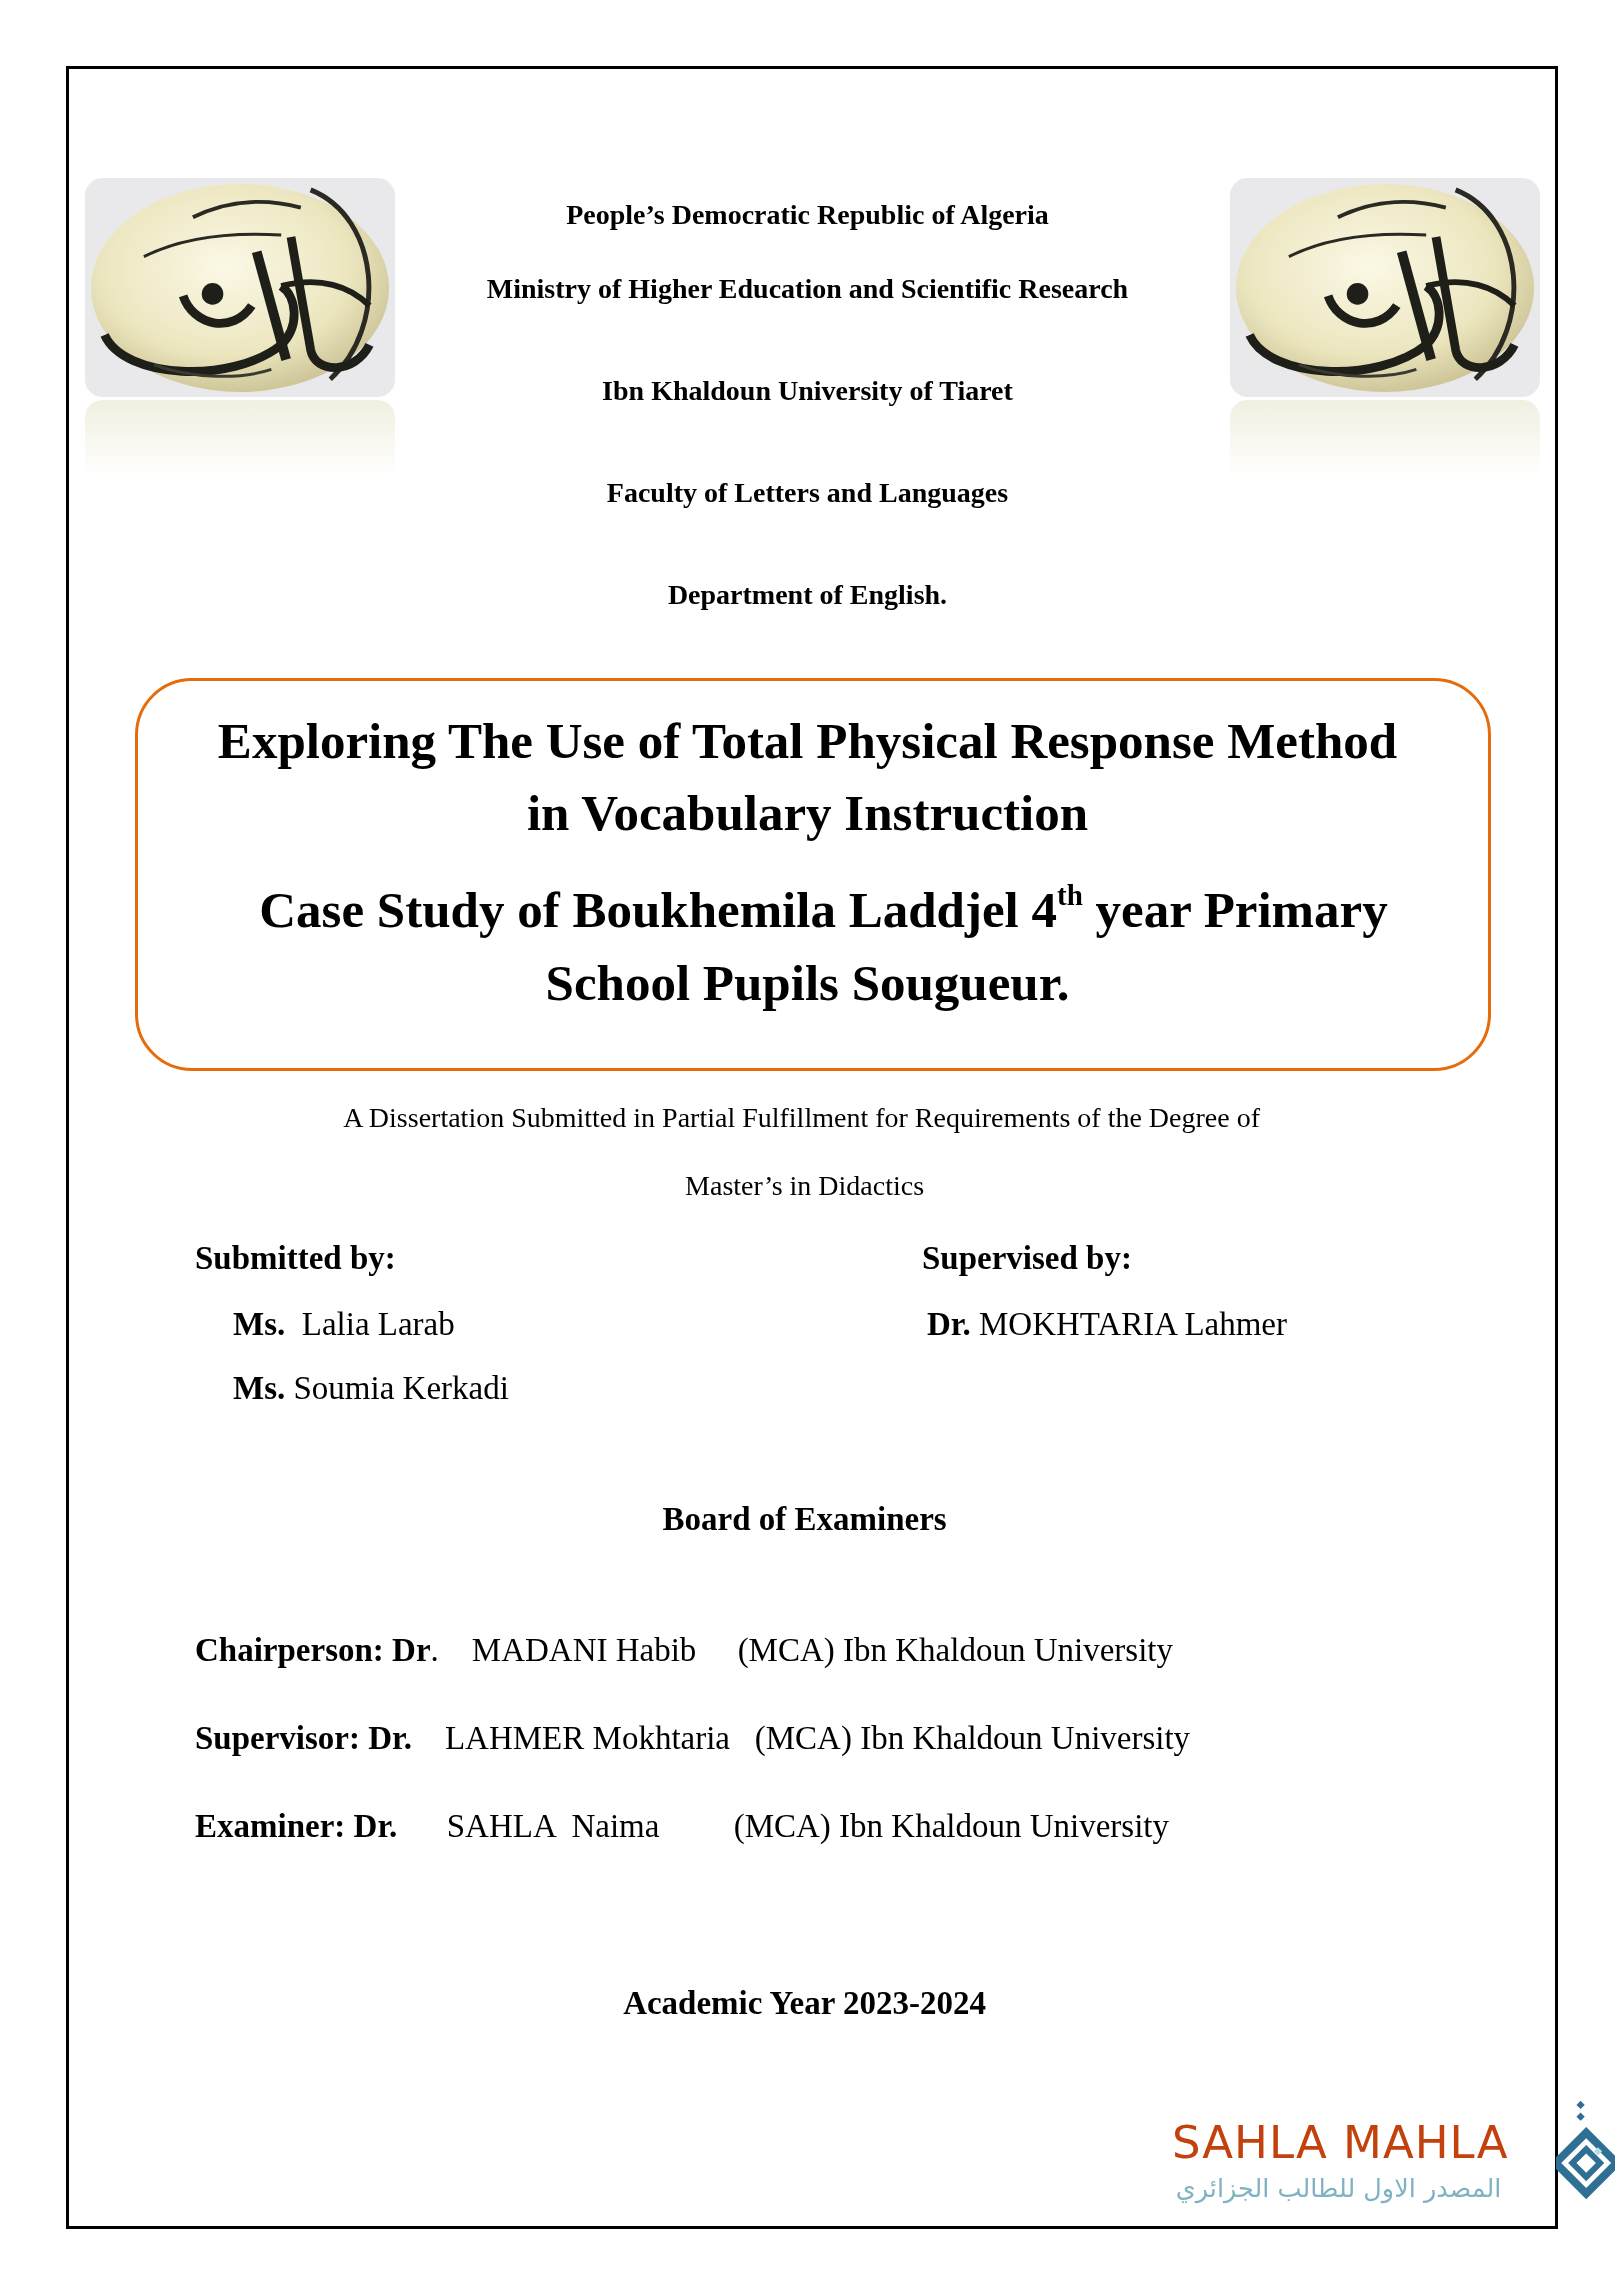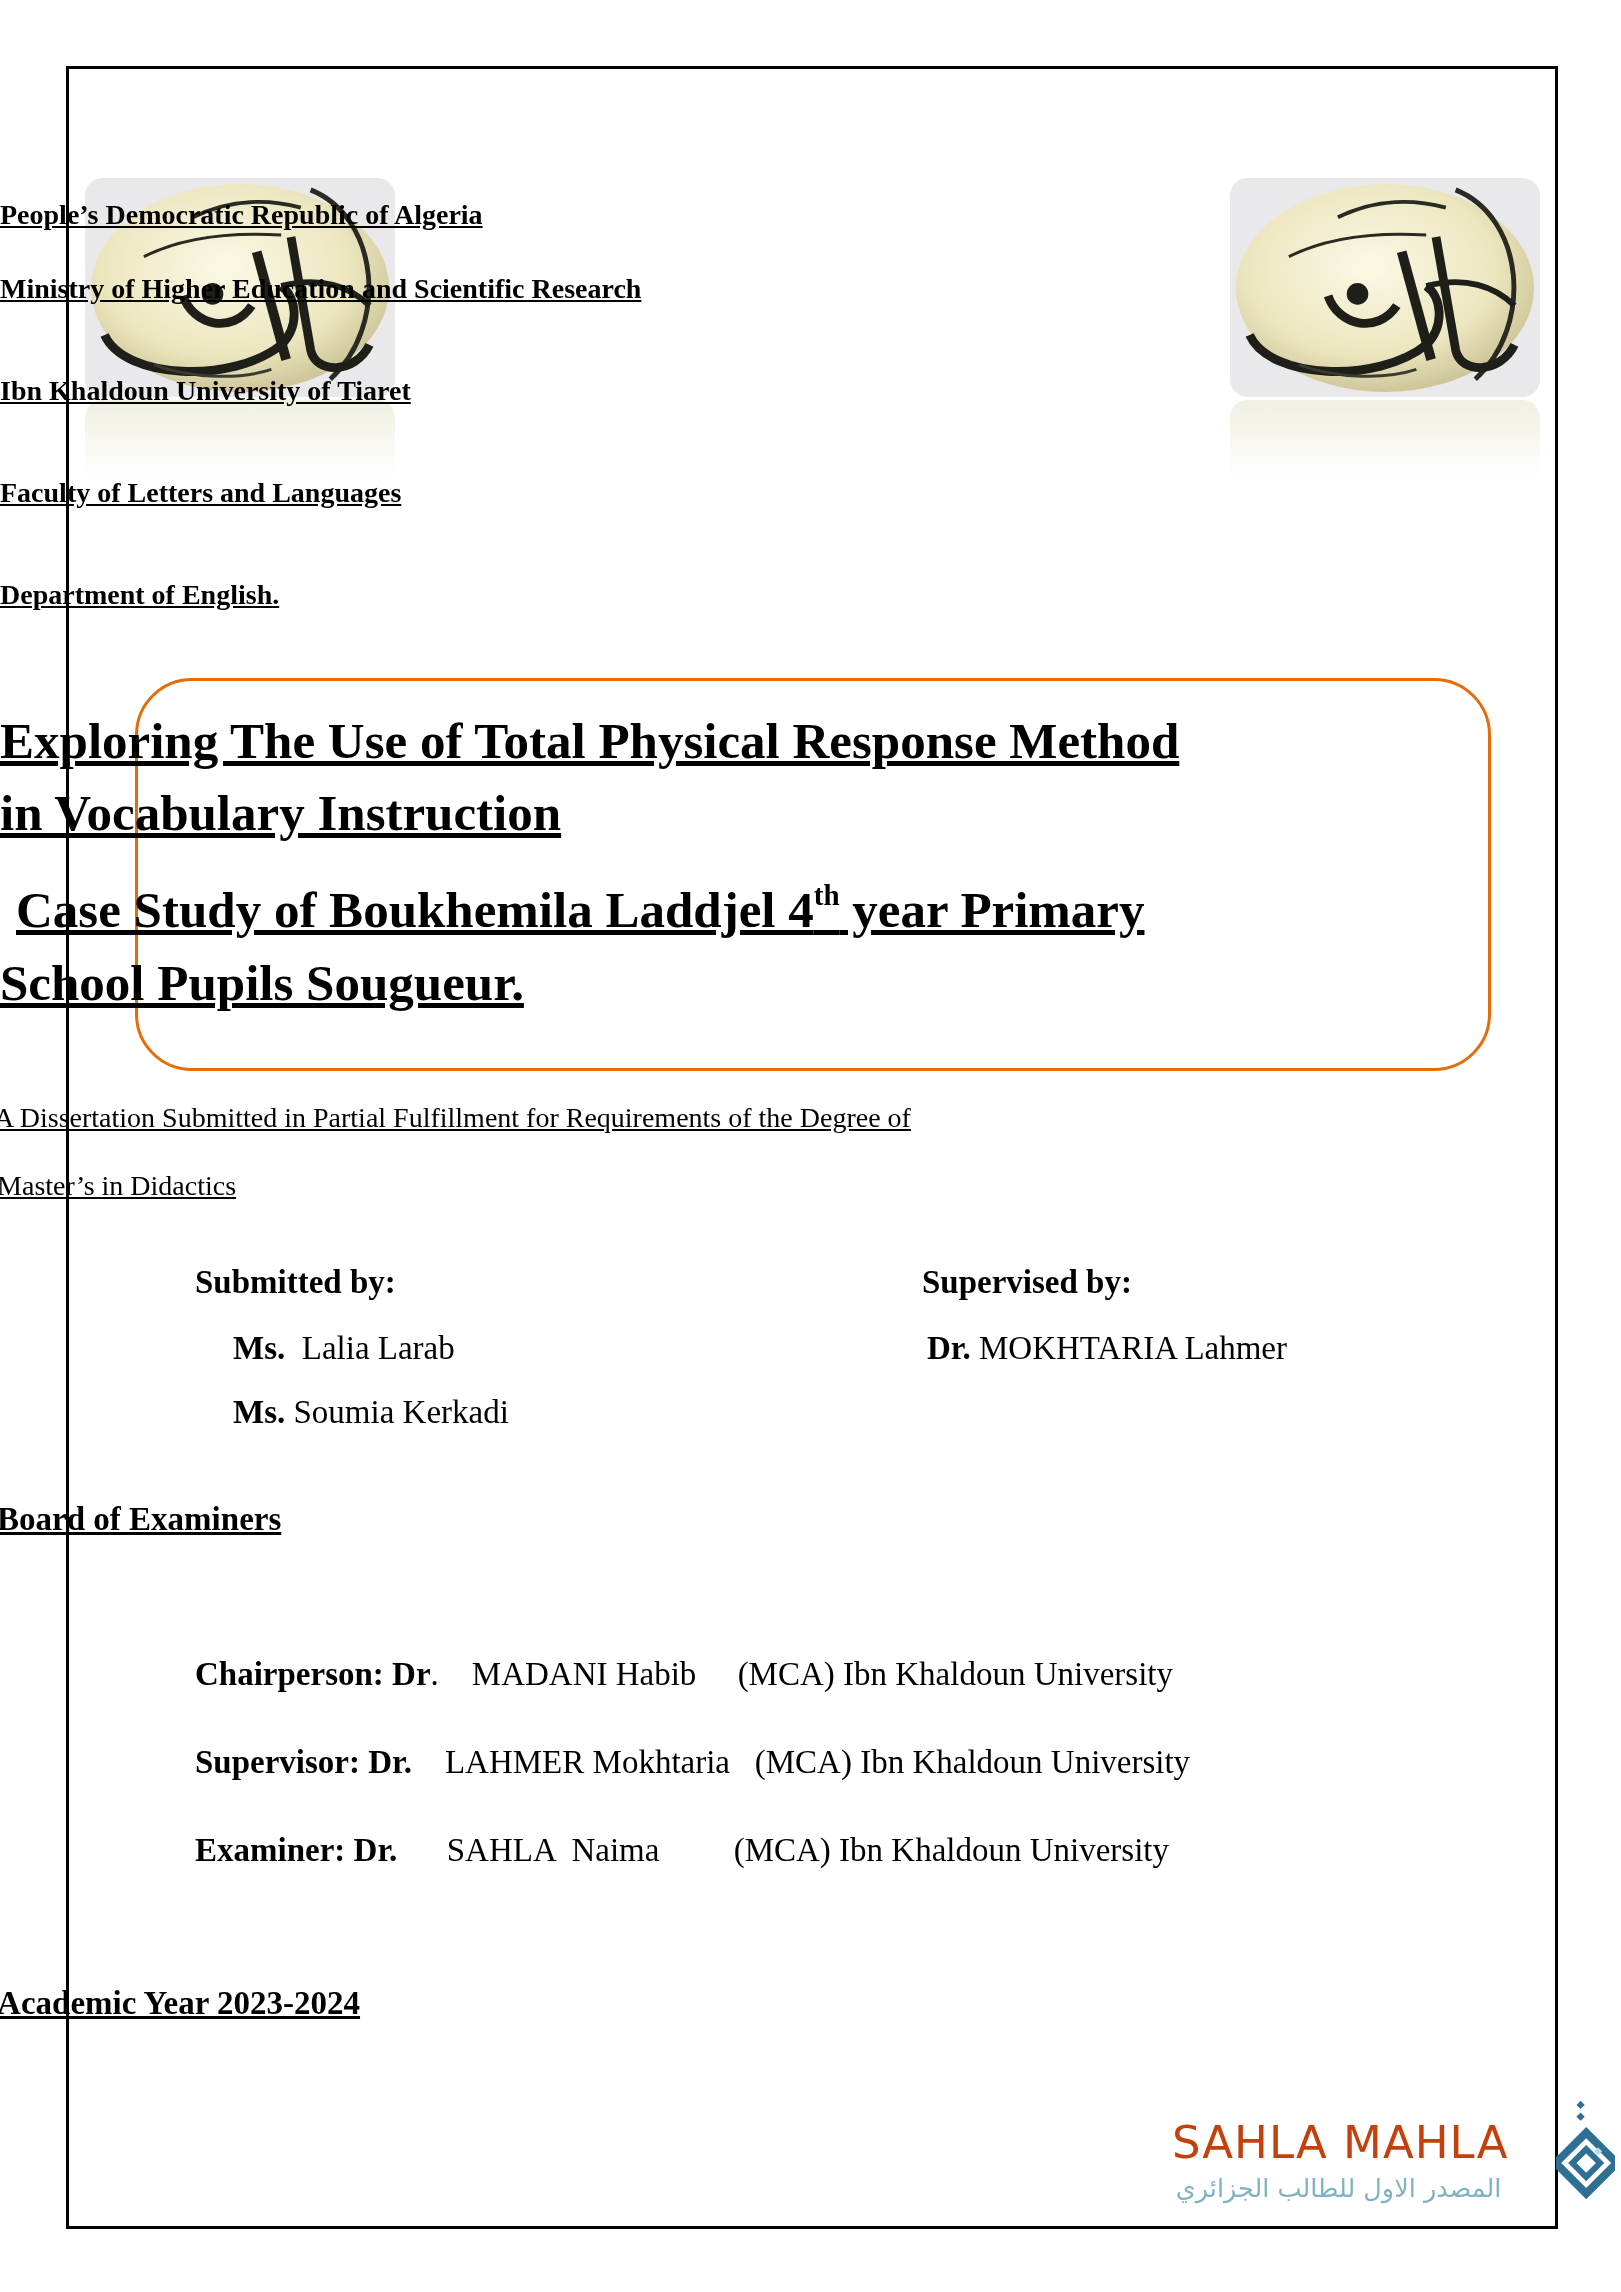--- a/index.html
+++ b/index.html
@@ -4,23 +4,23 @@
 <style>
   html, body { margin: 0; padding: 0; background: #ffffff; }
   body {
     width: 1621px; height: 2293px; position: relative; overflow: hidden;
     font-family: "Liberation Serif", "DejaVu Serif", serif; color: #000;
   }
   .frame {
     position: absolute; left: 66px; top: 66px; width: 1486px; height: 2157px;
     border: 3.9px solid #000; box-sizing: content-box;
   }
-  .abs { position: absolute; margin-top: 24px; }
+  .abs { position: absolute; }
   .center-line {
-    position: absolute; left: 0; width: 1615px; white-space: nowrap; text-decoration: underline;
+    position: absolute; left: 0; width: 1615px; text-align: center; white-space: nowrap;
   }
   .hdr { font-weight: bold; font-size: 28px; }
   .logo {
     position: absolute; width: 310px; height: 219px;
     border-radius: 17.6px; background: #e9e9eb; overflow: hidden;
   }
   .logo-reflect {
     position: absolute; width: 310px; height: 78px;
     background: linear-gradient(to bottom, rgba(230,226,200,0.55), rgba(255,255,255,0));
     border-radius: 17.6px 17.6px 0 0;

